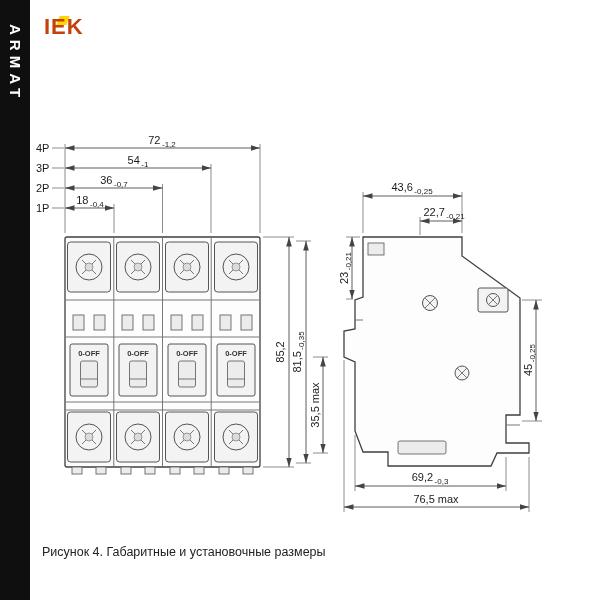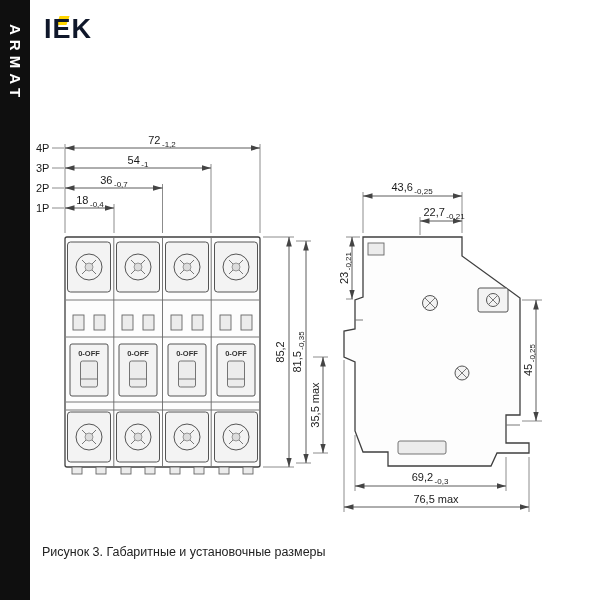--- a/index.html
+++ b/index.html
@@ -1,21 +1,21 @@
 <!DOCTYPE html>
 <html><head>
 <meta charset="utf-8">
 <style>
   *{margin:0;padding:0;box-sizing:border-box}
   html,body{width:600px;height:600px}
   body{background:#fff;font-family:"Liberation Sans",sans-serif;position:relative;overflow:hidden}
   .sidebar{position:absolute;left:0;top:0;width:30px;height:600px;background:#0f0f0f;display:flex;justify-content:center}
   .brand{writing-mode:vertical-rl;color:#fff;font-size:15px;font-weight:700;letter-spacing:5px;margin-top:24px}
   .logo{position:absolute;left:44px;top:14px;height:42px}
-  .logo-text{font-size:27px;font-weight:800;color:#0f172a;letter-spacing:1px;position:relative;z-index:1}
+  .logo-text{font-size:22px;font-weight:800;color:#c2410c;letter-spacing:1px;position:relative;z-index:1}
   .logo-accent{position:absolute;left:14px;top:2px;width:10px;height:9px;background:#ffd500;transform:skewX(-20deg);z-index:0}
   .drawing{position:absolute;left:30px;top:130px}
   .caption{position:absolute;left:42px;top:545px;font-size:12.5px;color:#222}
   svg text{fill:#1a1a1a}
   .dim{font-size:11px}
   .tol{font-size:8px}
   .lbl{font-size:11px}
   .sw{font-size:7.5px;font-weight:700;fill:#333}
   .ext{stroke:#6e6e6e;stroke-width:.8;fill:none}
   .dln{stroke:#4a4a4a;stroke-width:.9;fill:none;marker-start:url(#ar);marker-end:url(#ar)}
@@ -170,13 +170,13 @@
     <line class="dln" x1="355" y1="486" x2="506" y2="486"></line>
     <text class="dim" text-anchor="middle" x="430" y="481"><tspan>69,2</tspan><tspan class="tol" dx="1.5" dy="3">-0,3</tspan></text>
 
     <line class="ext" x1="344" y1="360" x2="344" y2="512"></line>
     <line class="ext" x1="529" y1="457" x2="529" y2="512"></line>
     <line class="dln" x1="344" y1="507" x2="529" y2="507"></line>
     <text class="dim" text-anchor="middle" x="436" y="503"><tspan>76,5 max</tspan></text>
   </g>
 </svg>
 
-<div class="caption">Рисунок 3. Габаритные и установочные размеры</div>
+<div class="caption">Рисунок 4. Габаритные и установочные размеры</div>
 
 </body></html>

